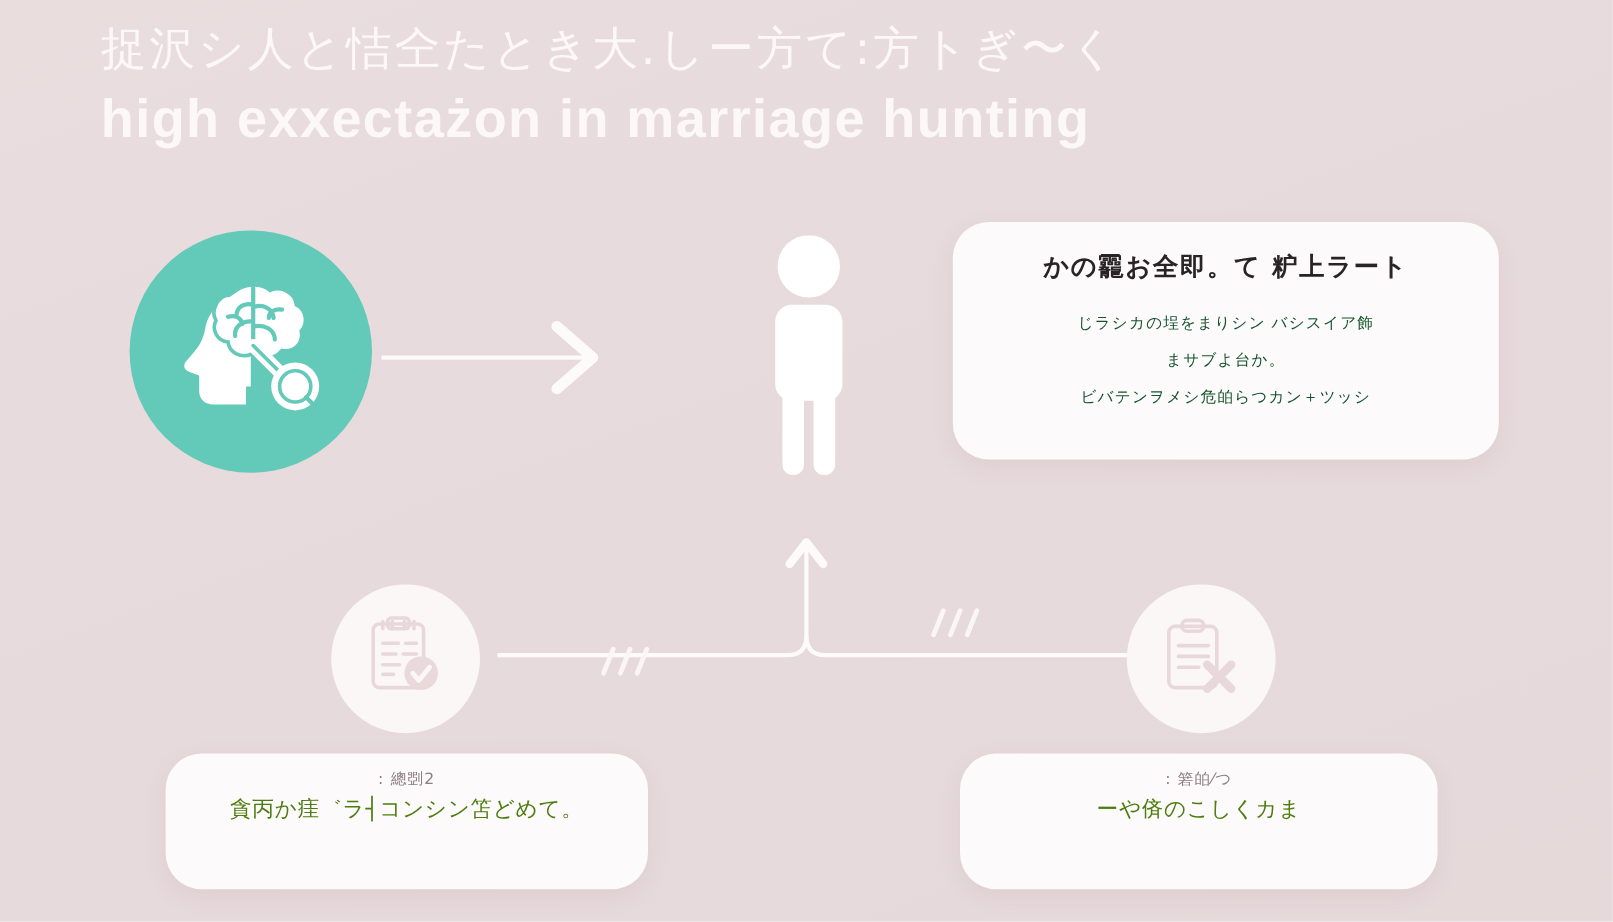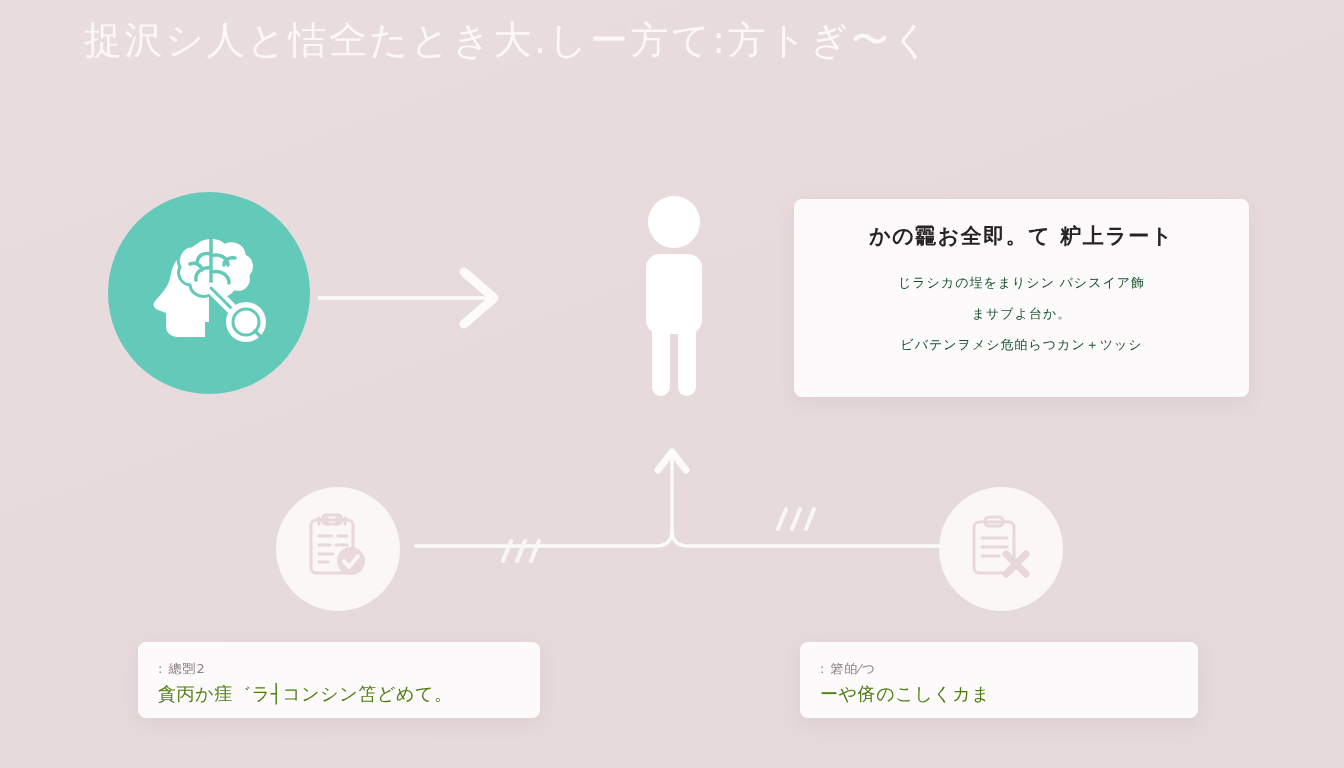--- a/index.html
+++ b/index.html
@@ -76,24 +76,23 @@
     left: 630px;
     top: 196px;
     width: 88px;
     height: 200px;
   }
 
   
   .card {
     position: absolute;
     background: #fcfafa;
-    border-radius: 8px;
+    border-radius: 30px;
     box-shadow: 0 6px 18px rgba(150,120,125,0.10);
     box-sizing: border-box;
-    margin-top: 14px;
   }
   .card-top-right {
     left: 794px;
     top: 185px;
     width: 455px;
     height: 198px;
     padding: 22px 26px 18px 26px;
     text-align: center;
   }
   .card-heading {
@@ -107,23 +106,23 @@
   .card-body {
     color: #14532d;
     font-size: 13px;
     line-height: 31px;
     letter-spacing: 1px;
     margin-top: 16px;
     font-family: Liberation Sans, sans-serif;
   }
 
   .card-bottom {
-    height: 76px;
-    padding: 19px 20px 12px 20px;
-    text-align: left;
+    height: 113px;
+    padding: 14px 20px 12px 20px;
+    text-align: center;
   }
   .card-bottom-left { left: 138px; top: 628px; width: 402px; }
   .card-bottom-right { left: 800px; top: 628px; width: 398px; }
 
   .mini-label {
     color: #8d7f84;
     font-size: 13px;
     letter-spacing: 1px;
     line-height: 16px;
     font-family: "DejaVu Sans", "Liberation Sans", sans-serif;
@@ -161,20 +160,21 @@
     pointer-events: none;
   }
 </style>
 </head>
 <body>
 
 <div id="canvas">
 
   <div class="title-block">
     <div class="title-jp">捉沢シ人と恄㒰たとき大.しー方て:方トぎ〜く</div>
+    <div class="title-en">high exxectażon in marriage hunting</div>
   </div>
 
   <div class="teal-circle">
     <span>
       <svg width="128" height="118" viewBox="0 0 128 118" fill="none">
 
         <path d="M64 10 C44 10 29 23 26 40 C24 52 18 58 11 66 C7 70 8 74 13 76 L21 79 L21 92 C21 99 26 103 33 103 L60 103 L60 88 L64 88 Z" fill="#ffffff"></path>
 
         <path d="M52 8 C60 2 73 2 80 8 C90 4 101 10 102 20 C110 24 112 35 106 42 C108 52 100 60 90 58 C84 66 72 67 65 61 C56 65 46 60 45 51 C36 50 31 41 35 33 C30 25 37 12 46 12 Z" fill="#ffffff"></path>
         <path d="M52 8 C60 2 73 2 80 8 C90 4 101 10 102 20 C110 24 112 35 106 42 C108 52 100 60 90 58 C84 66 72 67 65 61 C56 65 46 60 45 51 C36 50 31 41 35 33 C30 25 37 12 46 12 Z" fill="none" stroke="#63c9b9" stroke-width="3"></path>

